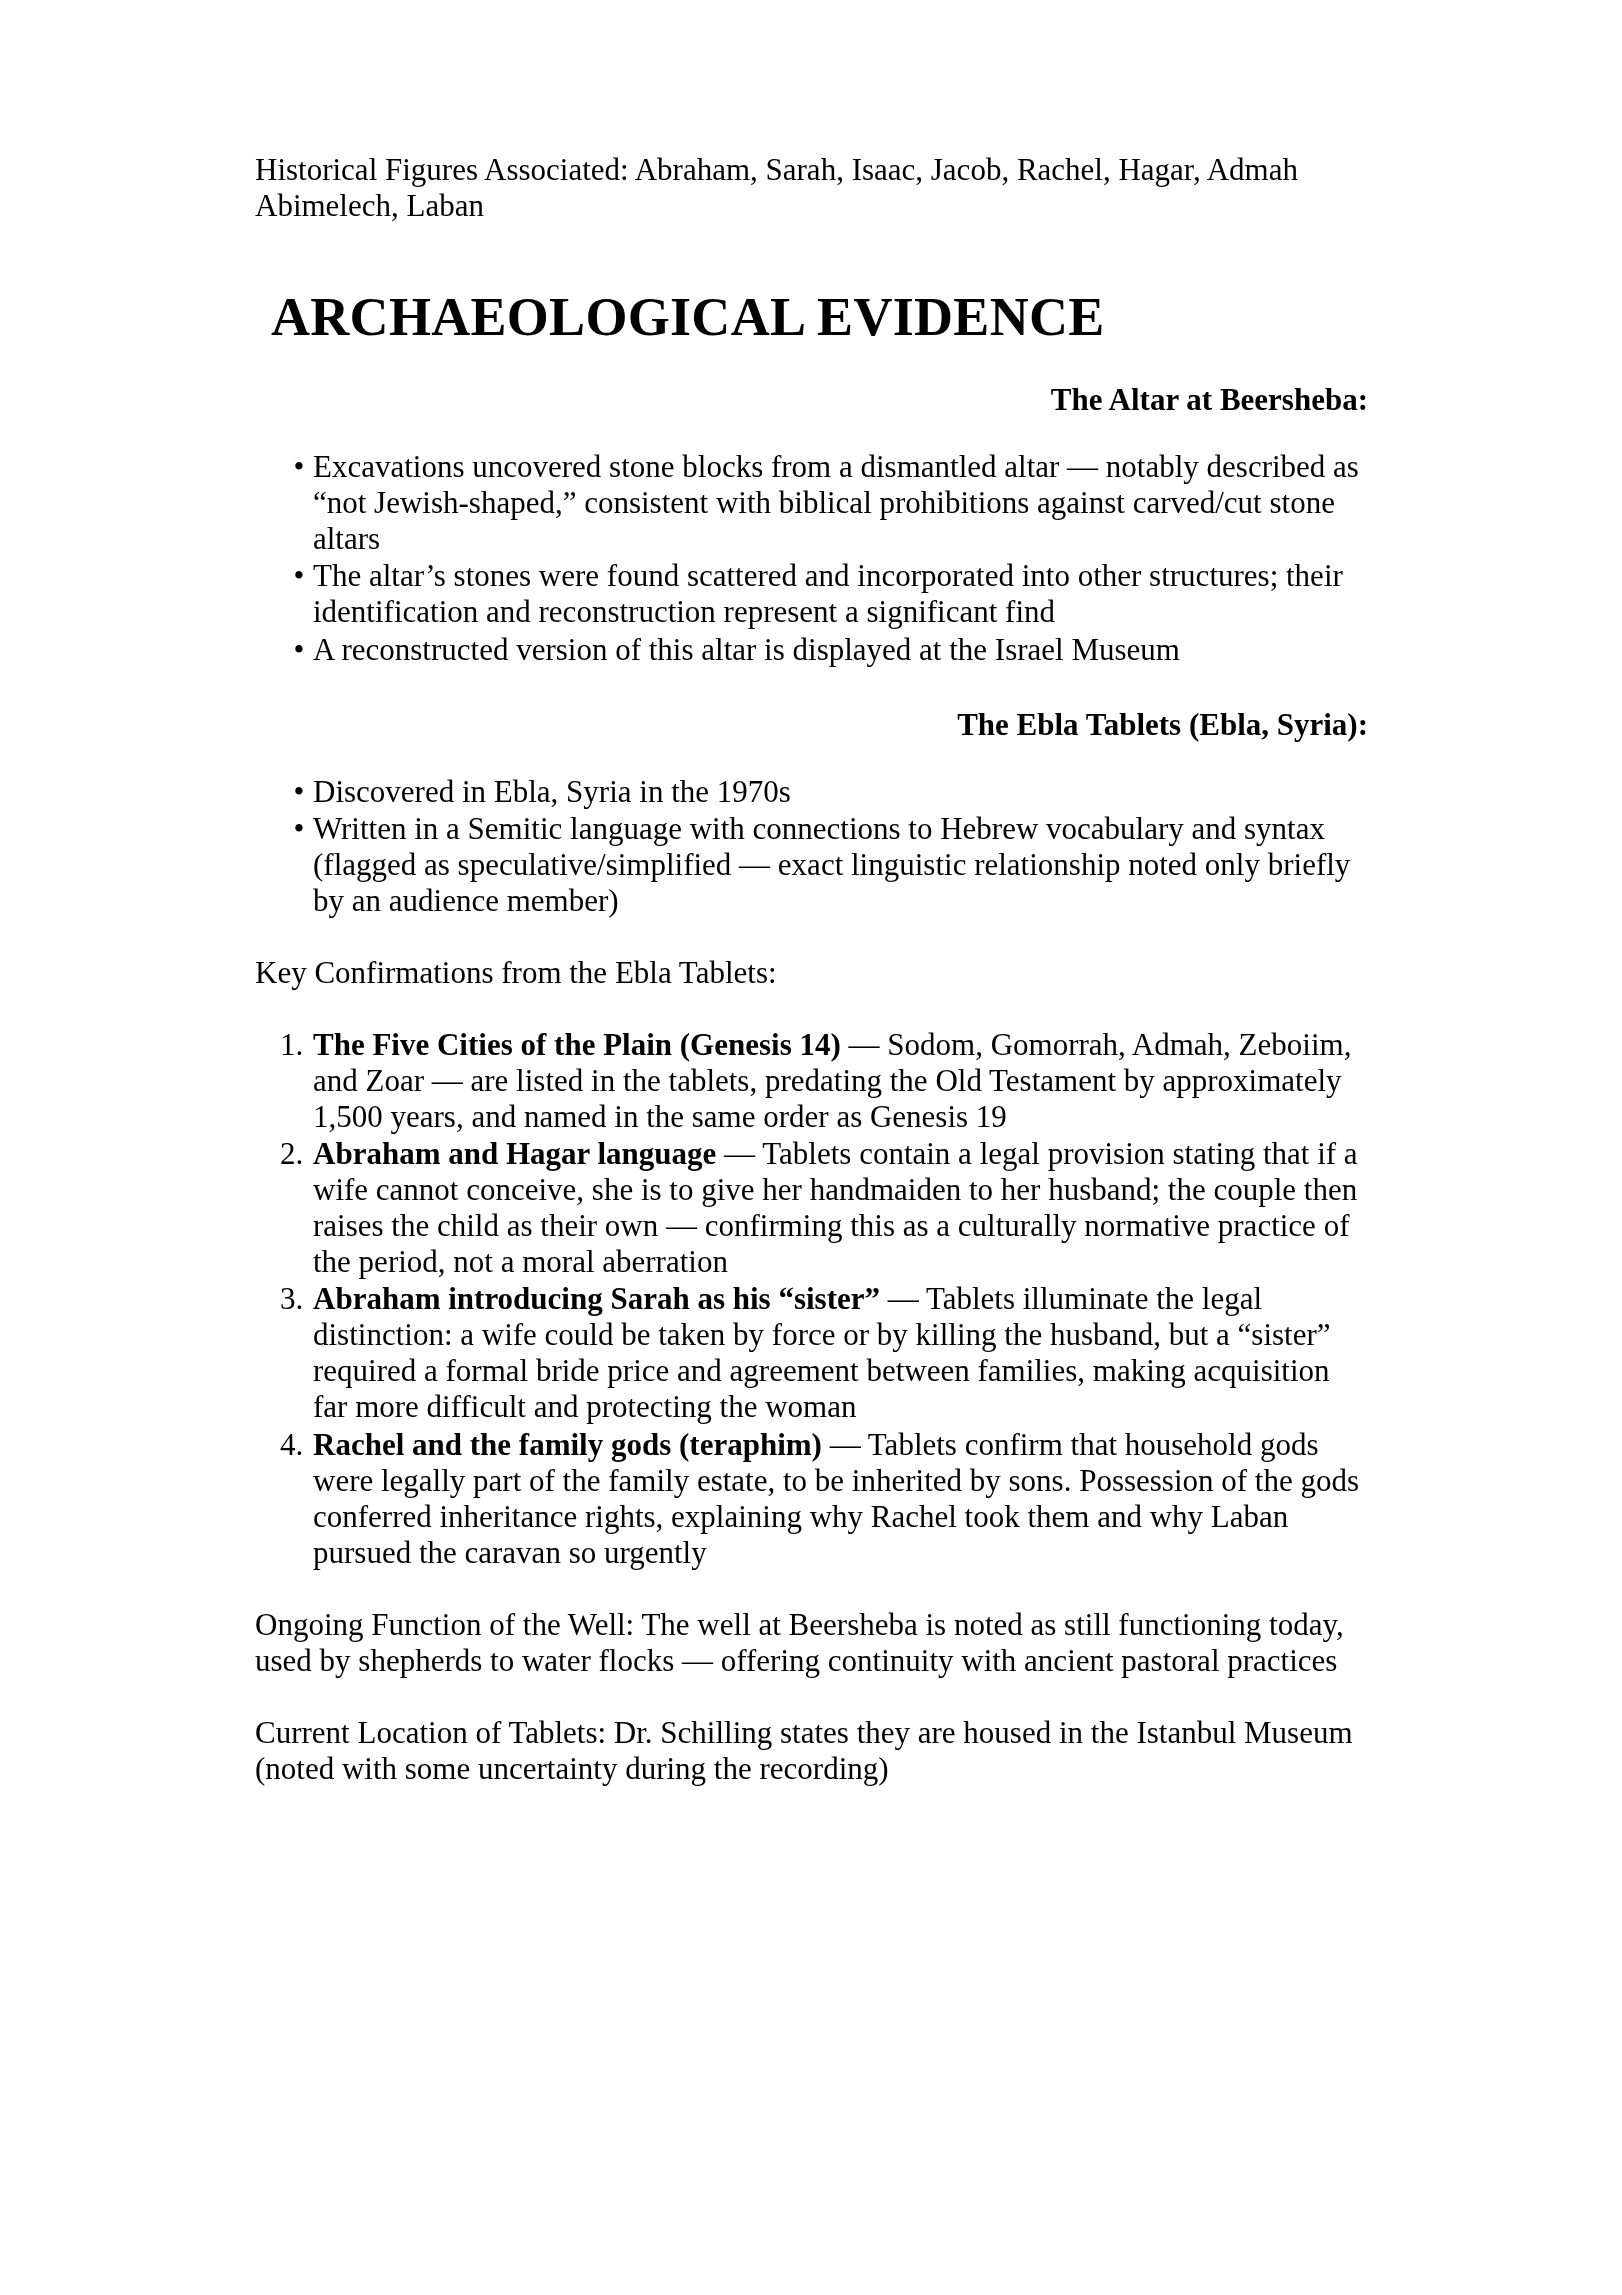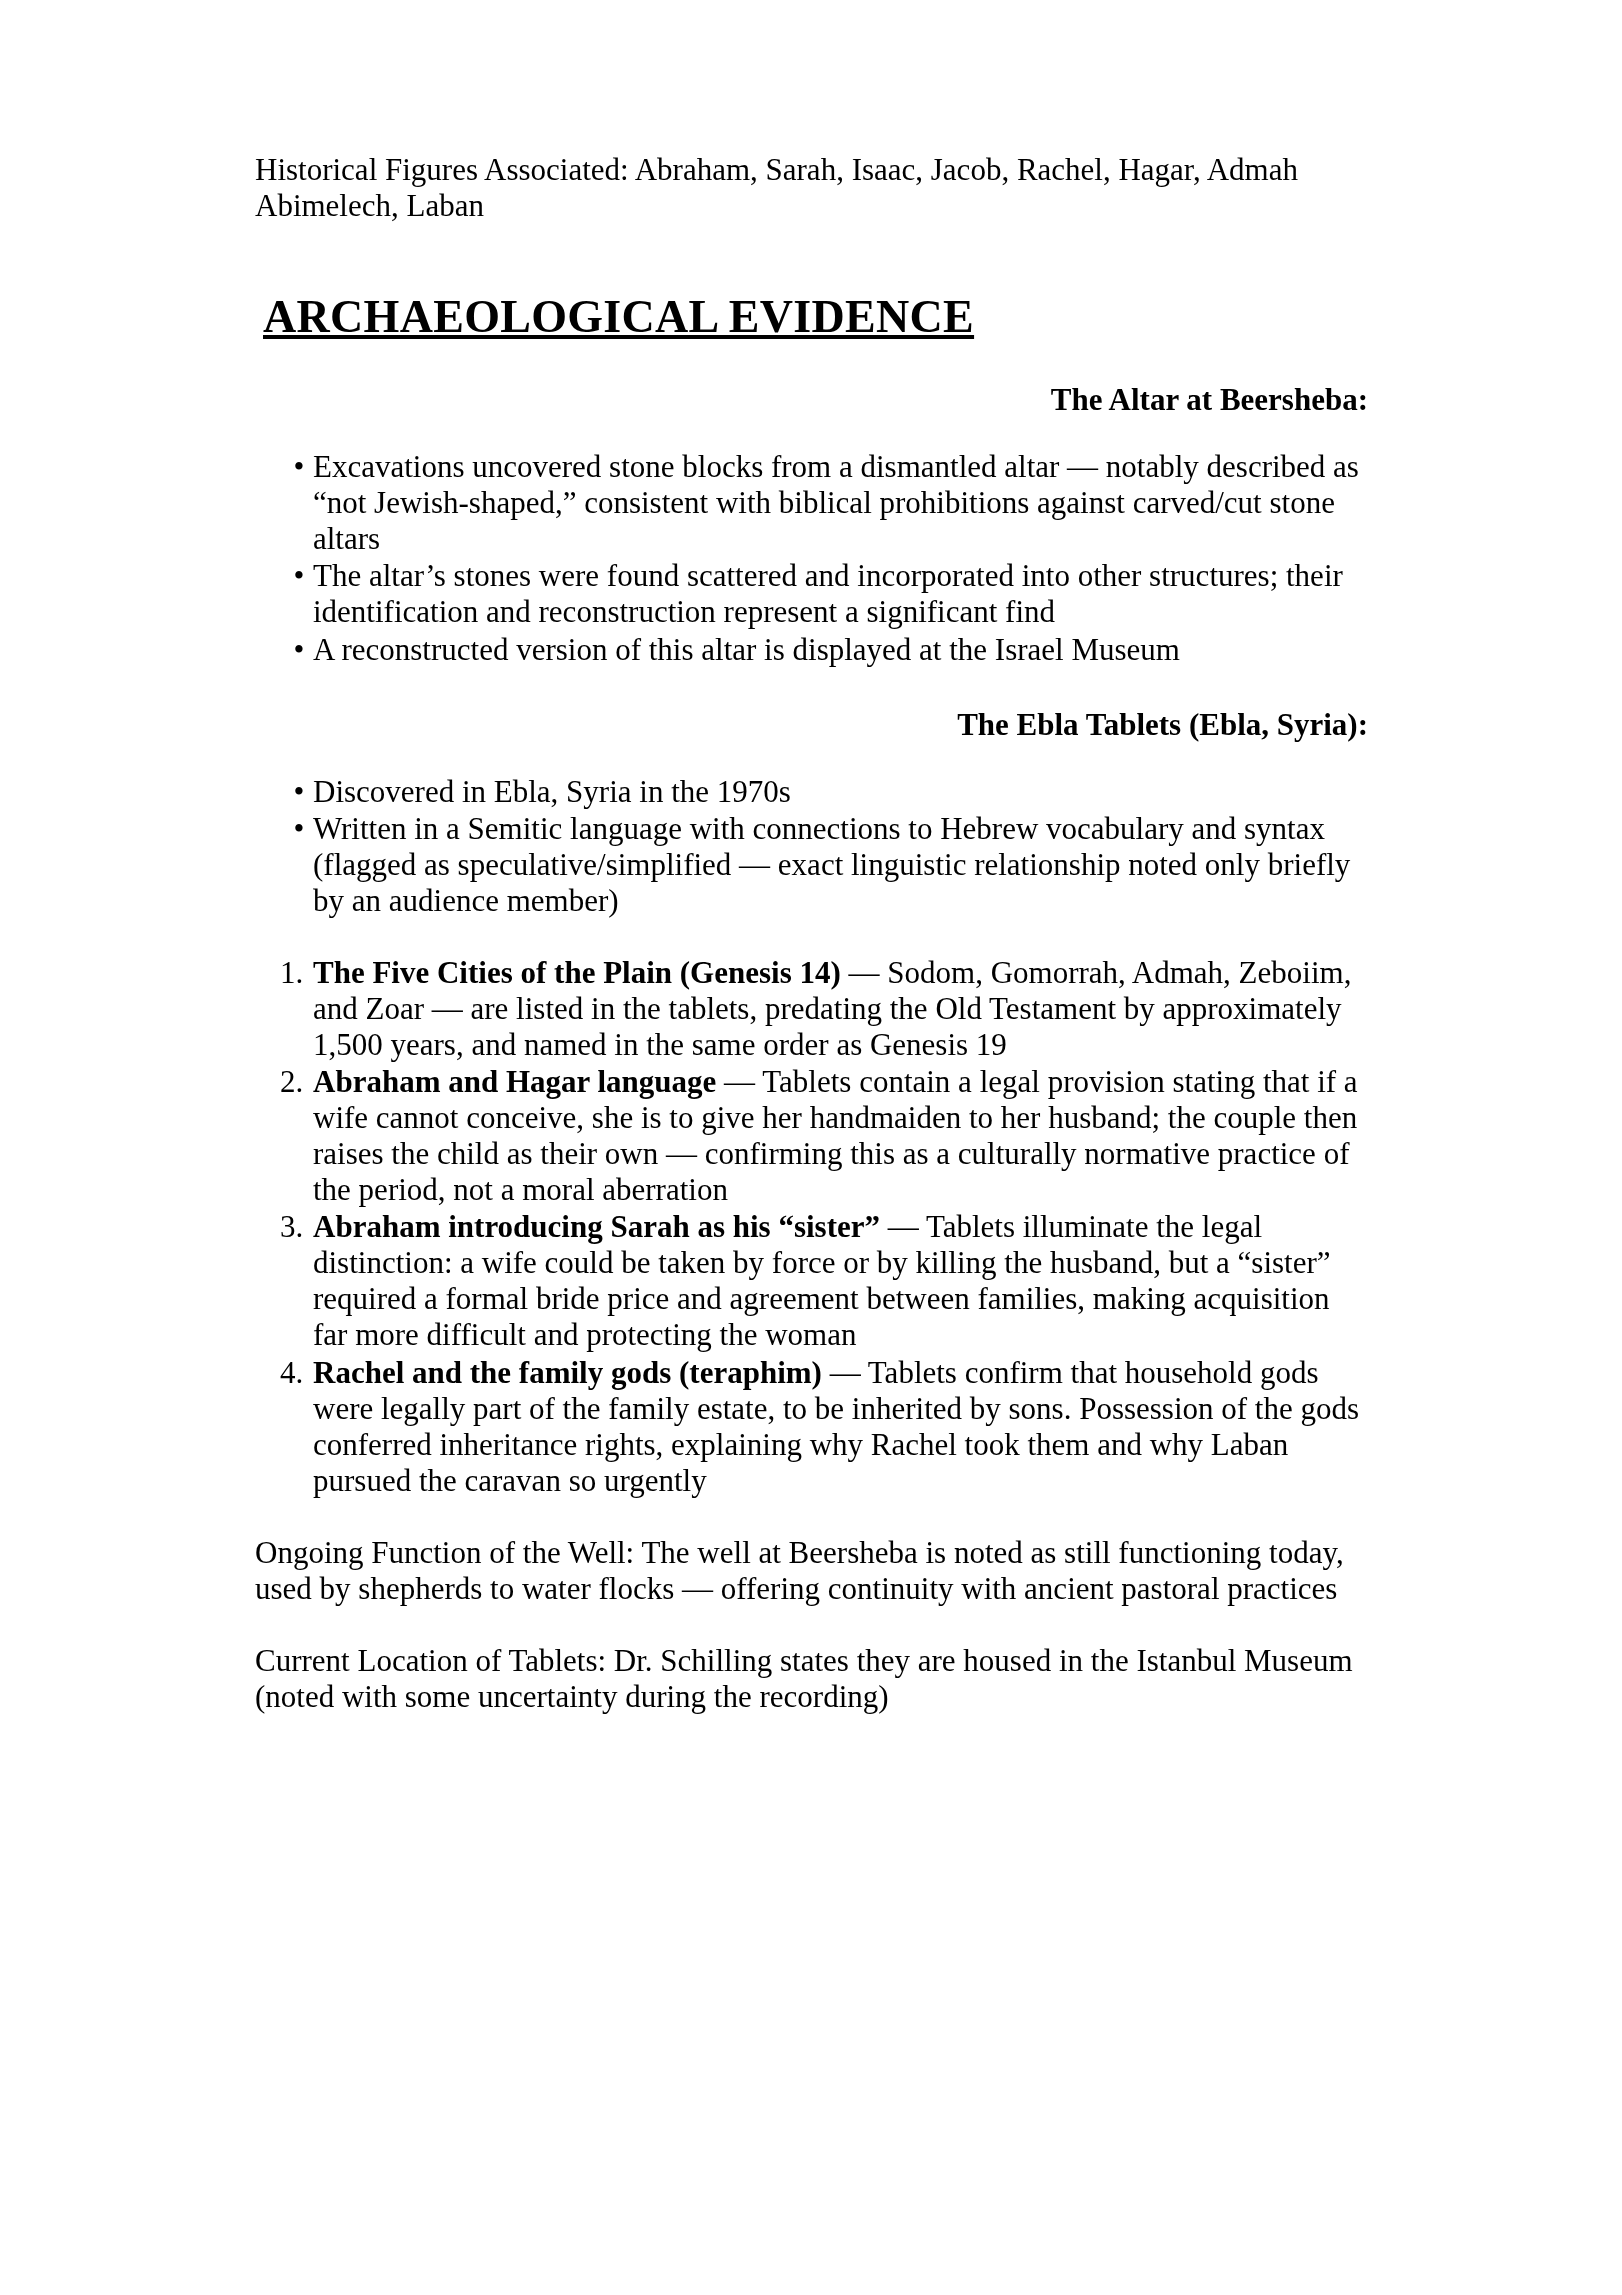--- a/index.html
+++ b/index.html
@@ -14,26 +14,25 @@
     box-sizing: border-box;
     width: 1623px;
     height: 2295px;
     padding: 152px 255px 0 255px;
     font-size: 31px;
     line-height: 36px;
   }
   p { margin: 36px 0; }
   p.intro { margin-top: 0; }
   h1 {
-    font-size: 46px;
+    font-size: 54px;
     line-height: 52px;
     font-weight: bold;
-    margin: 67px 0 38px 8px;
+    margin: 67px 0 38px 16px;
     letter-spacing: 0.3px;
-    text-decoration: underline;
   }
   .subhead {
     font-size: 31px;
     line-height: 37px;
     font-weight: bold;
     margin: 38px 0 31px 0;
     text-align: right;
   }
   ul, ol {
     list-style: none;
@@ -81,20 +80,21 @@
 
   <ul>
     <li>
       <span>Discovered in Ebla, Syria in the 1970s</span>
     </li>
     <li>
       <span>Written in a Semitic language with connections to Hebrew vocabulary and syntax (flagged as speculative/simplified — exact linguistic relationship noted only briefly by an audience member)</span>
     </li>
   </ul>
 
+  <p>Key Confirmations from the Ebla Tablets:</p>
 
   <ol>
     <li>
       <span class="ol-marker">1.</span>
       <span class="lead-bold">The Five Cities of the Plain (Genesis 14)</span><span> — Sodom, Gomorrah, Admah, Zeboiim, and Zoar — are listed in the tablets, predating the Old Testament by approximately 1,500 years, and named in the same order as Genesis 19</span>
     </li>
     <li>
       <span class="ol-marker">2.</span>
       <span class="lead-bold">Abraham and Hagar language</span><span> — Tablets contain a legal provision stating that if a wife cannot conceive, she is to give her handmaiden to her husband; the couple then raises the child as their own — confirming this as a culturally normative practice of the period, not a moral aberration</span>
     </li>

